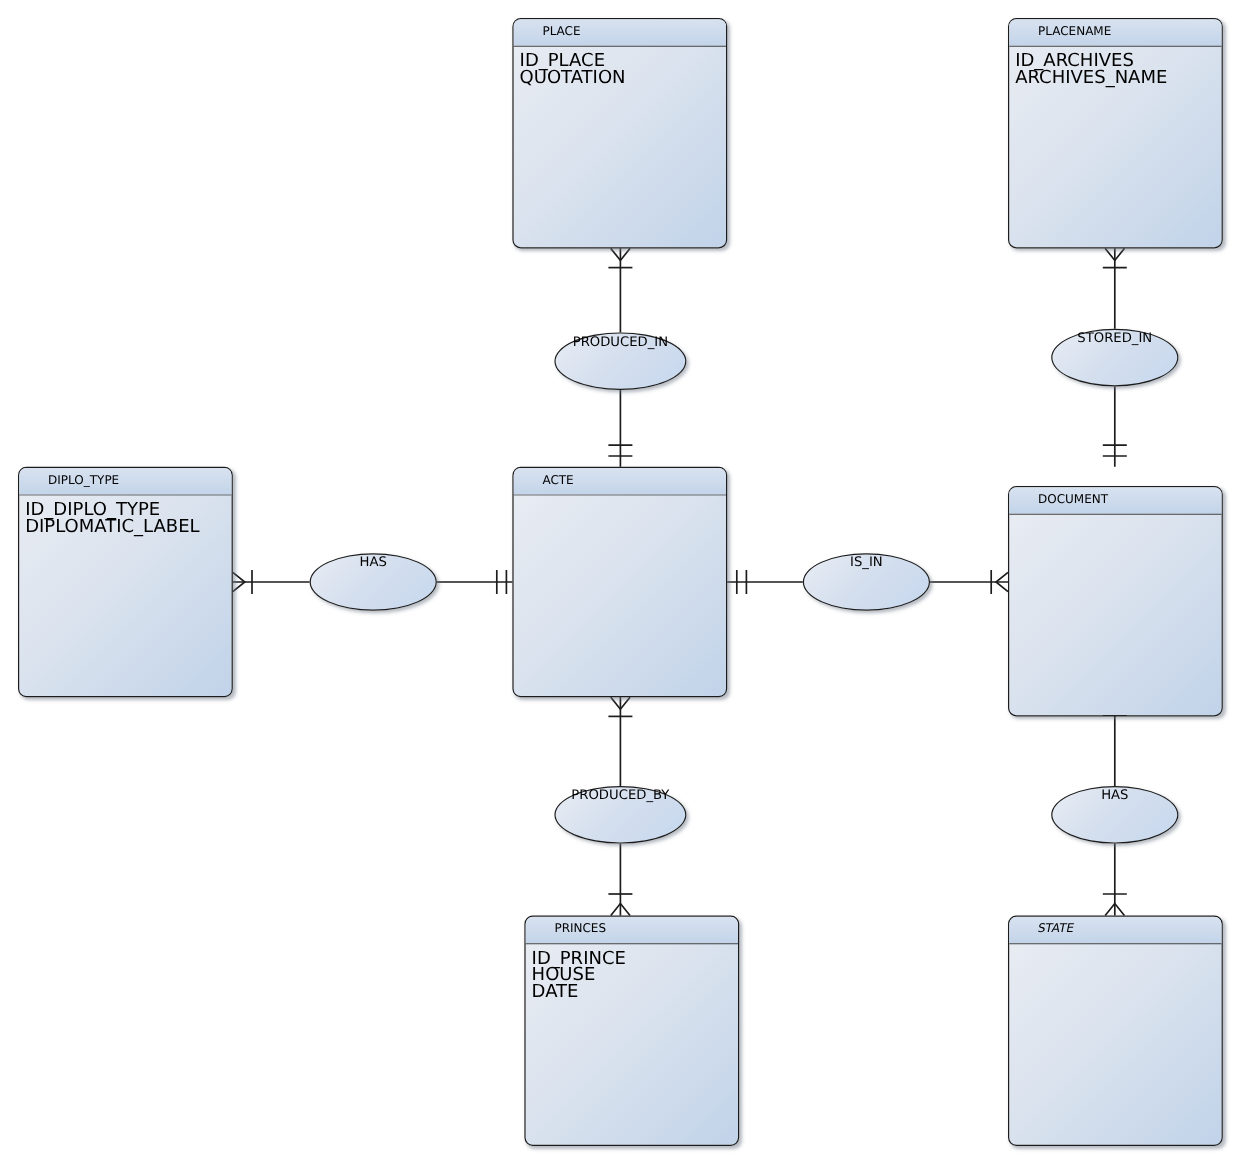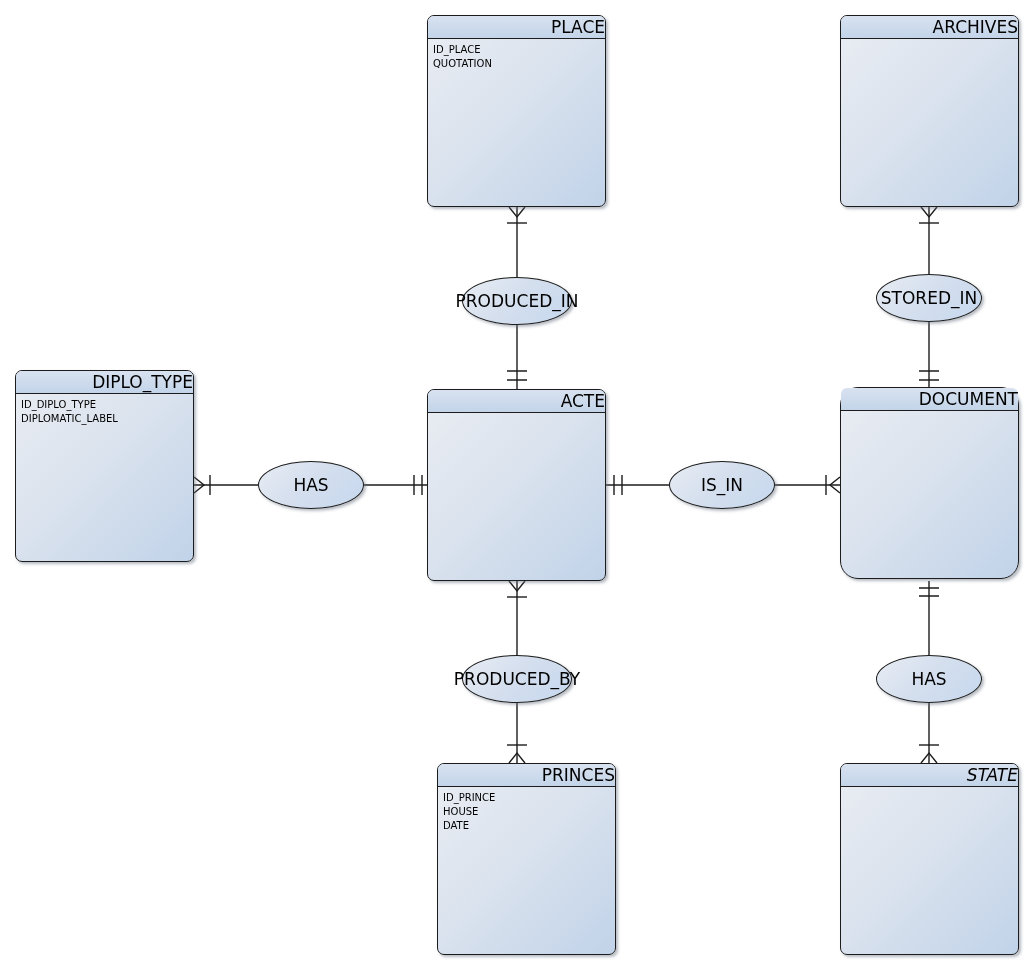--- a/index.html
+++ b/index.html
@@ -11,41 +11,41 @@
   svg.connectors{position:absolute;left:0;top:0;width:1033px;height:969px;}
   svg.connectors path{stroke:#1c1c1c;stroke-width:1.4;fill:none;}
 
   .entity{
     position:absolute;width:179px;height:192px;box-sizing:border-box;
     border:1.5px solid #1c1c1c;border-radius:7px;
     background:linear-gradient(135deg,#eaedf3 0%,#dbe3ee 45%,#c1d3e9 100%);
     box-shadow:2px 2px 3px rgba(110,120,135,.5);
   }
   .entity-header{
-    height:22px;line-height:22px;text-align:right;font-size:17px;
+    height:22px;line-height:22px;text-align:left;font-size:10px;
     border-bottom:1.4px solid #1c1c1c;border-radius:6px 6px 0 0;
     background:linear-gradient(180deg,#d8e2f0 0%,#c3d4e9 100%);
     padding-left:24px;
   }
-  .entity-body{padding:4px 5px;font-size:10px;line-height:14px;}
+  .entity-body{padding:4px 5px;font-size:15px;line-height:14px;}
 
   .rel{
-    position:absolute;display:flex;align-items:center;justify-content:center;
+    position:absolute;display:flex;align-items:flex-start;justify-content:center;
     box-sizing:border-box;border:1.5px solid #1c1c1c;border-radius:50%;
     background:linear-gradient(135deg,#e8edf4 0%,#d5dfee 45%,#c6d8ee 100%);
     box-shadow:2px 2px 3px rgba(110,120,135,.5);
-    font-size:17px;
+    font-size:11px;
   }
 
   
   #entity-place      {left:427px;top:15px;}
   #entity-archives   {left:840px;top:15px;}
-  #entity-diplo-type {left:15px; top:370px;}
+  #entity-diplo-type {left:15px; top:389px;}
   #entity-acte       {left:427px;top:389px;}
-  #entity-document   {left:840px;top:387px;border-radius:18px;}
+  #entity-document   {left:840px;top:405px;}
   #entity-princes    {left:437px;top:763px;}
   #entity-state      {left:840px;top:763px;font-style:italic;}
 
   
   #rel-produced-in {left:462px;top:277px;width:110px;height:48px;}
   #rel-stored-in   {left:876px;top:274px;width:106px;height:48px;}
   #rel-has-diplo   {left:258px;top:461px;width:106px;height:48px;}
   #rel-is-in       {left:669px;top:461px;width:106px;height:48px;}
   #rel-produced-by {left:462px;top:655px;width:110px;height:48px;}
   #rel-has-doc     {left:876px;top:655px;width:106px;height:48px;}
@@ -103,21 +103,25 @@
 
   <div class="entity" id="entity-place">
     <div class="entity-header">PLACE</div>
     <div class="entity-body">
       <div>ID_PLACE</div>
       <div>QUOTATION</div>
     </div>
   </div>
 
   <div class="entity" id="entity-archives">
-    <div class="entity-header">ARCHIVES</div>
+    <div class="entity-header">PLACENAME</div>
+    <div class="entity-body">
+      <div>ID_ARCHIVES</div>
+      <div>ARCHIVES_NAME</div>
+    </div>
   </div>
 
   <div class="entity" id="entity-diplo-type">
     <div class="entity-header">DIPLO_TYPE</div>
     <div class="entity-body">
       <div>ID_DIPLO_TYPE</div>
       <div>DIPLOMATIC_LABEL</div>
     </div>
   </div>
 

